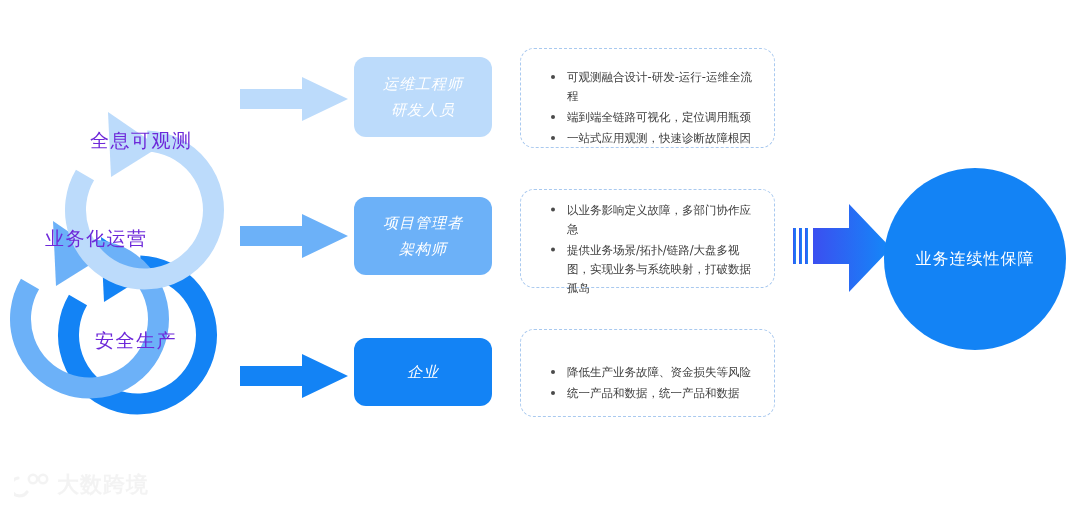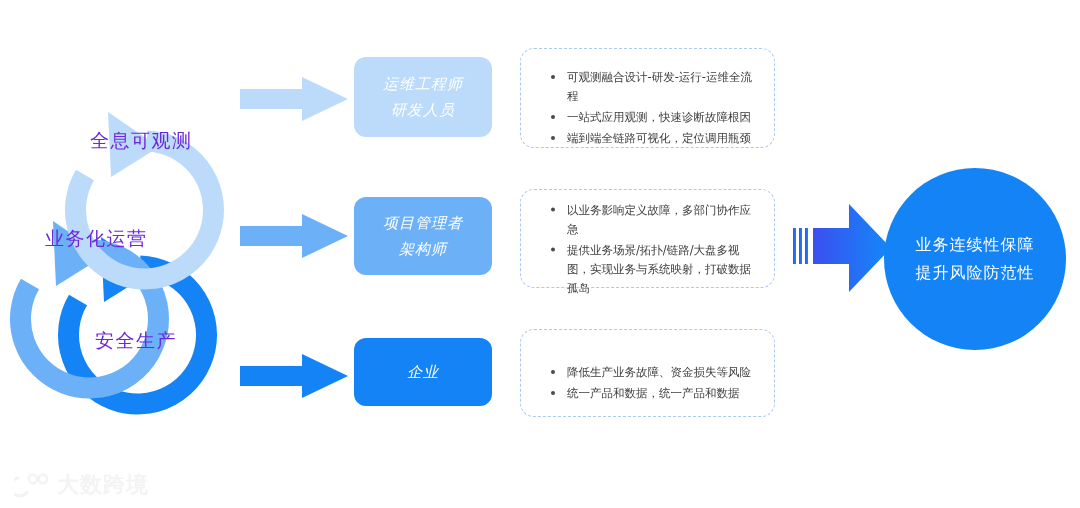--- a/index.html
+++ b/index.html
@@ -177,22 +177,22 @@
     <span>项目管理者</span>
     <span>架构师</span>
   </div>
   <div class="role-box" id="role-box-3">
     <span>企业</span>
   </div>
 
   <div class="panel" id="panel-1">
     <ul>
       <li><span class="bullet"></span><span>可观测融合设计-研发-运行-运维全流程</span></li>
+      <li><span class="bullet"></span><span>端到端全链路可视化，定位调用瓶颈</span></li>
       <li><span class="bullet"></span><span>一站式应用观测，快速诊断故障根因</span></li>
-      <li><span class="bullet"></span><span>端到端全链路可视化，定位调用瓶颈</span></li>
     </ul>
   </div>
 
   <div class="panel" id="panel-2">
     <ul>
       <li><span class="bullet"></span><span>以业务影响定义故障，多部门协作应急</span></li>
       <li><span class="bullet"></span><span>提供业务场景/拓扑/链路/大盘多视图，实现业务与系统映射，打破数据孤岛</span></li>
     </ul>
   </div>
 
@@ -211,21 +211,20 @@
       </linearGradient>
     </defs>
     <rect x="0" y="26" width="3" height="36" fill="url(#bigArrowGrad)"></rect>
     <rect x="6" y="26" width="3" height="36" fill="url(#bigArrowGrad)"></rect>
     <rect x="12" y="26" width="3" height="36" fill="url(#bigArrowGrad)"></rect>
     <polygon points="20,26 56,26 56,2 98,46 56,90 56,62 20,62" fill="url(#bigArrowGrad)"></polygon>
   </svg>
 
   <div id="outcome-circle">
     <span>业务连续性保障</span>
-    <span>提升风险防范性</span>
   </div>
 
   <div id="watermark">
     <svg width="36" height="26" viewBox="0 0 36 26">
       <path d="M4 6 a9 9 0 1 0 9 14" fill="none" stroke="#ebebeb" stroke-width="3.2" stroke-linecap="round"></path>
       <circle cx="19" cy="7" r="4.2" fill="none" stroke="#ebebeb" stroke-width="2.6"></circle>
       <circle cx="29" cy="7" r="4.2" fill="none" stroke="#ebebeb" stroke-width="2.6"></circle>
     </svg>
     <span class="wm-text">大数跨境</span>
   </div>

